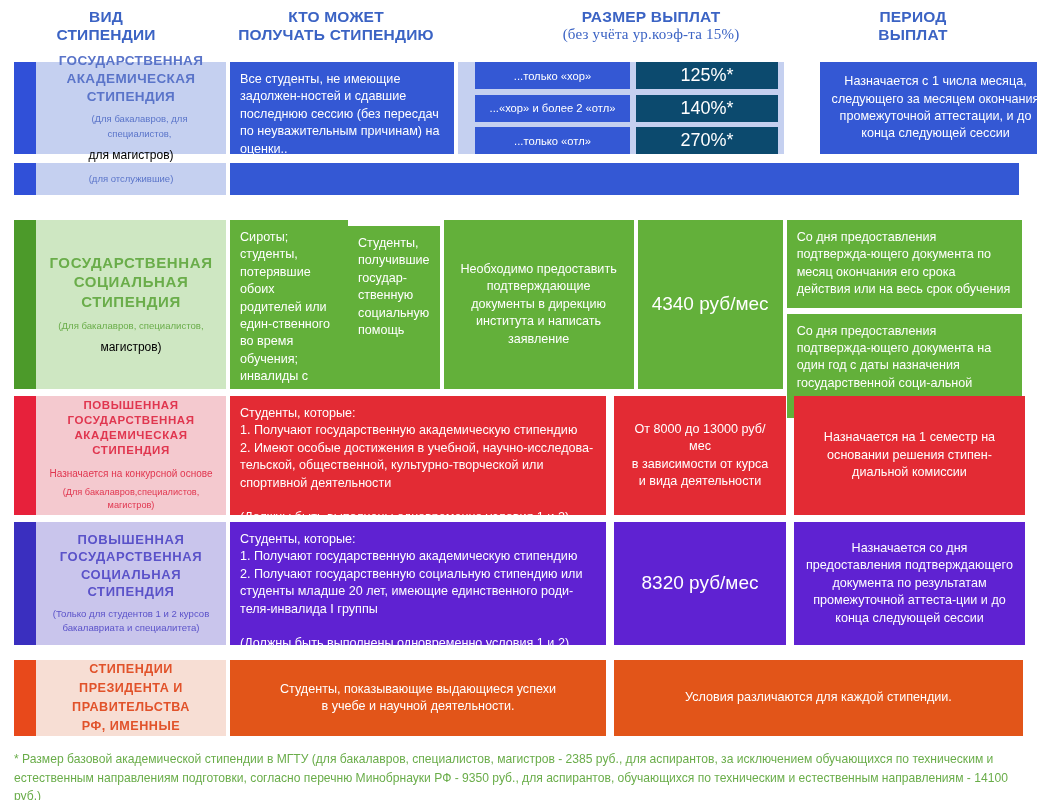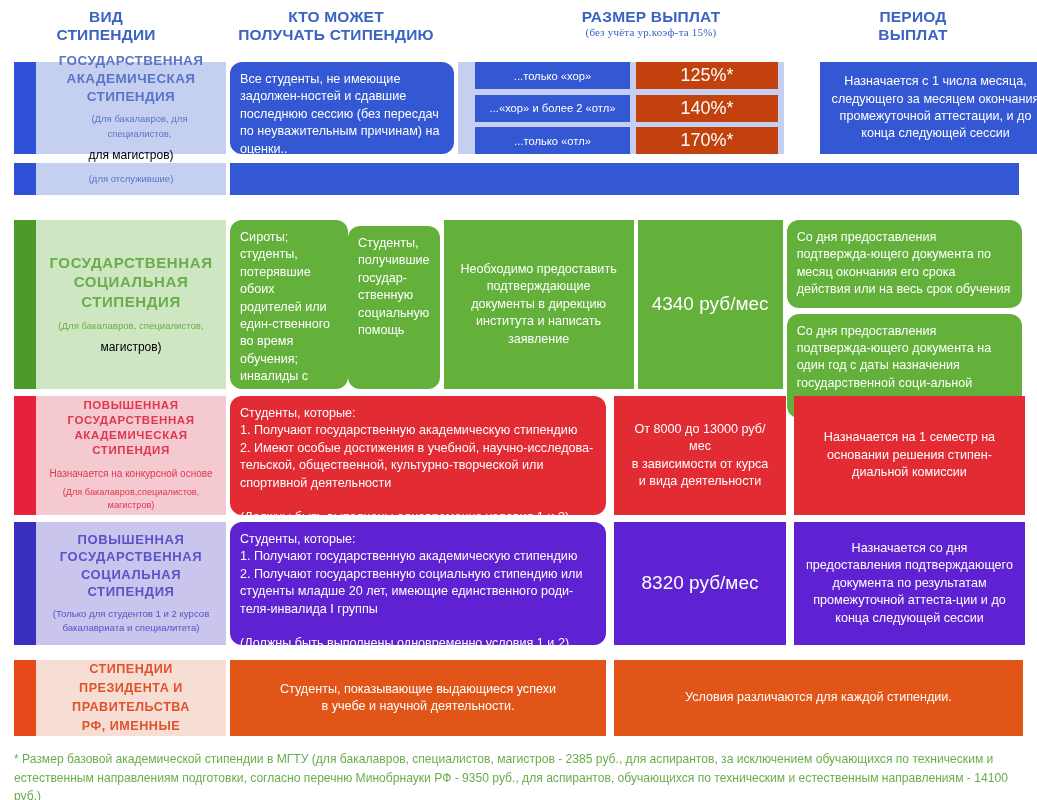--- a/index.html
+++ b/index.html
@@ -18,58 +18,58 @@
   }
   .hdr {
     color: #3b63c4;
     text-align: center;
     line-height: 1.18;
     font-weight: 700;
     letter-spacing: .2px;
   }
   .hdr .l1 { font-size: 15.5px; display:block; }
   .hdr .l2 { font-size: 15.5px; display:block; }
-  .hdr .sub { font-size: 11px; font-weight: 400; display:block; font-family:"Liberation Serif", serif; }
+  .hdr .sub { font-size: 15px; font-weight: 400; display:block; font-family:"Liberation Serif", serif; }
 
   .hdr-vid   { width: 212px; }
   .hdr-kto   { width: 240px; margin-left: 4px; }
   .hdr-size  { width: 250px; margin-left: 70px; }
   .hdr-per   { width: 230px; margin-left: 22px; }
 
   
   .row { position: absolute; left: 14px; display: flex; }
   .edge  { width: 22px; flex: 0 0 22px; }
   .label { width: 190px; flex: 0 0 190px;
            display: flex; flex-direction: column; justify-content: center; align-items: center;
            text-align: center; padding: 6px 8px; }
   .label .title { font-weight: 700; font-size: 13.5px; line-height: 1.32; letter-spacing: .4px; }
   .label .note  { font-size: 9.5px; line-height: 1.5; margin-top: 7px; font-weight: 400;}
   .label .note2 { font-size: 12px; line-height: 1.5; margin-top: 5px; font-weight: 400;}
   .gap { flex: 0 0 4px; }
   .gapw { flex: 0 0 8px; }
 
   .cell { color: #ffffff; font-size: 12.6px; line-height: 1.38; padding: 9px 10px; }
   .cell.center { display: flex; align-items: center; justify-content: center; text-align: center; }
-  .cell.left   { display: flex; align-items: flex-start; border-radius: 12px; }
+  .cell.left   { display: flex; align-items: flex-start; }
   .amount { font-size: 19px; }
 
   
   .r1 { top: 62px; height: 92px; }
   .r1 .edge  { background: #3050d8; }
   .r1 .label { background: #c5d0f0; }
   .r1 .label .title { color: #5a74c9; }
   .r1 .label .note  { color: #5a74c9; margin-left: 17px; }
   .r1-who { width: 224px; flex: 0 0 224px; background: #3458d4; }
   .r1-mid { width: 326px; flex: 0 0 326px; background: #c5d0f0; padding: 0 6px;
             display: flex; flex-direction: column; justify-content: space-between; }
   .r1-mid .pair { display: flex; height: 27px; }
   .r1-mid .crit { flex: 0 0 155px; background: #3458d4; color:#fff;
                   display:flex; align-items:center; justify-content:center;
                   font-size: 11.2px; text-align:center;margin-left:11px; }
-  .r1-mid .amt  { flex: 1 1 auto; margin-left: 6px; background: #c2410c; color:#fff;
+  .r1-mid .amt  { flex: 1 1 auto; margin-left: 6px; background: #0c4a6e; color:#fff;
                   display:flex; align-items:center; justify-content:center;
                   font-size: 18px; }
   .r1-per { width: 231px; flex: 0 0 231px; background: #3458d4; margin-left: 32px; }
 
   
   .r1b { top: 163px; height: 32px; }
   .r1b .edge  { background: #3050d8; }
   .r1b .label { background: #c5d0f0; }
   .r1b .label .note { color: #5a74c9; margin-top:0; }
   .r1b-rest { flex: 0 0 789px; background: #3458d4; }
@@ -164,21 +164,21 @@
       <div class="pair">
         <div class="crit">...только «хор»</div>
         <div class="amt">125%*</div>
       </div>
       <div class="pair">
         <div class="crit">...«хор» и более 2 «отл»</div>
         <div class="amt">140%*</div>
       </div>
       <div class="pair">
         <div class="crit">...только «отл»</div>
-        <div class="amt">170%*</div>
+        <div class="amt">270%*</div>
       </div>
     </div>
     <div class="gap"></div>
     <div class="cell center r1-per">Назначается с 1 числа месяца, следующего за месяцем окончания промежуточной аттестации, и до конца следующей сессии</div>
   </div>
 
   <div class="row r1b">
     <div class="edge"></div>
     <div class="label">
       <div class="note">(для отслужившие)</div>

